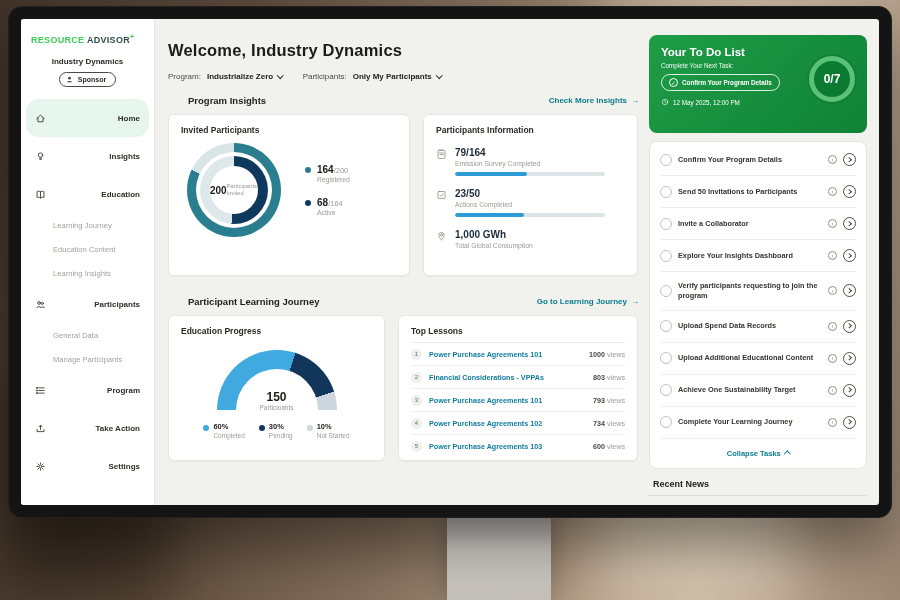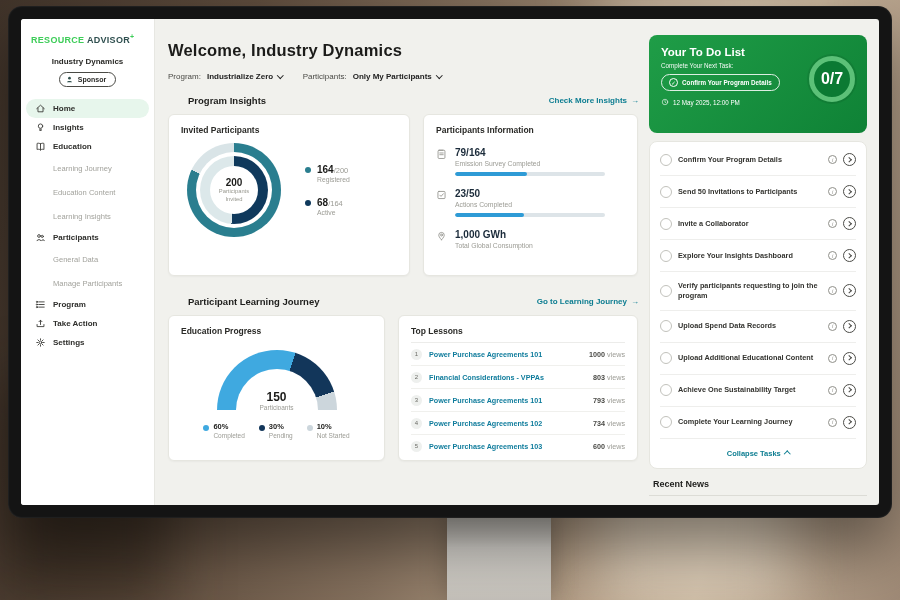--- a/index.html
+++ b/index.html
@@ -20,21 +20,21 @@
   
   .sidebar{position:absolute;left:0;top:0;bottom:0;width:134px;background:#fff;border-right:1px solid #e7e7e2;padding-top:14px;}
   .logo{padding:0 10px;font-size:9px;font-weight:700;letter-spacing:.3px;white-space:nowrap;}
   .logo-green{color:#3dcd58;}
   .logo-dark{color:#2f4f4f;}
   .logo-plus{font-size:7px;vertical-align:super;}
   .org{margin-top:12px;text-align:center;font-size:8px;font-weight:700;color:#2b2b28;}
   .sponsor{margin:6px auto 0;width:max-content;display:flex;align-items:center;gap:4px;border:1px solid #4a4a45;border-radius:9px;padding:2px 9px 2px 5px;font-size:7px;font-weight:600;color:#2b2b28;cursor:pointer;}
   .sponsor svg{width:9px;height:9px;}
   .nav{margin-top:12px;}
-  .nav-item{display:flex;align-items:center;gap:7px;height:19px;padding:0 9px;margin:0 5px;font-size:8px;font-weight:700;color:#2e2e2b;border-radius:13px;cursor:pointer;}
+  .nav-item{display:flex;align-items:center;gap:7px;height:38px;padding:0 9px;margin:0 5px;font-size:8px;font-weight:700;color:#2e2e2b;border-radius:13px;cursor:pointer;justify-content:space-between;}
   .nav-item.active{background:#e7f6ec;}
   .nav-item svg{width:11px;height:11px;stroke:#3a3a37;fill:none;stroke-width:1.3;stroke-linecap:round;stroke-linejoin:round;flex-shrink:0;}
   .nav-sub{height:24px;display:flex;align-items:center;padding-left:32px;font-size:7.6px;color:#a2a29c;cursor:pointer;}
 
   
   .main{position:absolute;left:134px;top:0;width:494px;height:100%;padding:22px 10px 0 13px;}
   .welcome{font-size:16.5px;font-weight:700;color:#1b1b19;margin:0 0 12px;letter-spacing:.2px;}
   .filters{display:flex;align-items:center;gap:6px;font-size:8px;color:#4a4a46;margin-bottom:14px;}
   .fvalue{display:flex;align-items:center;gap:5px;font-weight:700;color:#222;cursor:pointer;margin-right:14px;}
   .chev{display:inline-block;width:4.5px;height:4.5px;border-right:1.2px solid currentColor;border-bottom:1.2px solid currentColor;}
@@ -48,21 +48,21 @@
   .card{background:#fff;border:1px solid #e6e6e0;border-radius:6px;box-shadow:0 1px 2px rgba(0,0,0,.04);padding:10px 12px;}
   .card-title{font-size:8.5px;font-weight:700;color:#2a2a27;}
 
   .card-invited{width:242px;height:162px;}
   .donut-flex{display:flex;align-items:center;margin-top:8px;}
   .donut{position:relative;width:94px;height:94px;margin-left:6px;}
   .ring{position:absolute;border-radius:50%;}
   .ring-outer{inset:0;}
   .ring-gap{inset:9px;background:#fff;}
   .ring-inner{inset:13px;}
-  .donut-hole{inset:23px;background:#fff;display:flex;flex-direction:column;align-items:center;justify-content:center;text-align:center;position:absolute;border-radius:50%;}
+  .donut-hole{inset:23px;background:#fff;display:flex;flex-direction:row;align-items:center;justify-content:center;text-align:left;position:absolute;border-radius:50%;}
   .donut-hole .big{font-size:10px;font-weight:700;color:#1c1c1a;}
   .donut-hole .small{font-size:5.8px;color:#98988f;line-height:1.25;width:42px;}
   .donut-legend{margin-left:24px;display:flex;flex-direction:column;gap:14px;}
   .leg{display:flex;gap:6px;}
   .leg-dot{width:6px;height:6px;border-radius:50%;margin-top:3px;flex-shrink:0;}
   .leg-val{font-size:10px;font-weight:700;color:#1b1b19;}
   .leg-val .tot{font-size:7.5px;color:#9b9b94;font-weight:400;}
   .leg-label{font-size:6.8px;color:#9b9b94;margin-top:1px;}
 
   .card-info{width:215px;height:162px;}
@@ -96,21 +96,21 @@
   
   .rightpanel{position:absolute;left:628px;top:0;width:226px;height:100%;padding:16px 8px 0 0;}
   .todo-green{position:relative;background:linear-gradient(135deg,#1f9d47,#0f8236);border-radius:8px;height:98px;padding:11px 12px;color:#fff;}
   .todo-title{font-size:11.5px;font-weight:700;}
   .todo-sub{font-size:6.3px;margin-top:4px;opacity:.95;}
   .todo-pill{display:flex;align-items:center;gap:4px;border:1px solid rgba(255,255,255,.85);border-radius:9px;padding:3px 7px;margin-top:5px;width:max-content;max-width:152px;cursor:pointer;}
   .todo-pill-check{width:9px;height:9px;border:1px solid #fff;border-radius:50%;font-size:5.5px;display:flex;align-items:center;justify-content:center;flex-shrink:0;}
   .todo-pill-label{font-size:6.3px;font-weight:700;}
   .todo-time{display:flex;align-items:center;gap:4px;font-size:6.3px;margin-top:7px;}
   .todo-time svg{width:8px;height:8px;stroke:#fff;fill:none;stroke-width:1.2;stroke-linecap:round;}
-  .todo-ring{position:absolute;right:12px;top:21px;width:46px;height:46px;border-radius:50%;background:#0b7a33;border:5px solid #5cc178;display:flex;align-items:center;justify-content:center;font-size:16px;font-weight:700;color:#fff;box-shadow:0 0 0 2px rgba(0,0,0,.08);}
+  .todo-ring{position:absolute;right:12px;top:21px;width:46px;height:46px;border-radius:50%;background:#0b7a33;border:5px solid #5cc178;display:flex;align-items:center;justify-content:center;font-size:12px;font-weight:700;color:#fff;box-shadow:0 0 0 2px rgba(0,0,0,.08);}
 
   .tasks-card{background:#fff;border:1px solid #e6e6e0;border-radius:8px;margin-top:8px;padding:2px 10px;}
   .task-row{display:flex;align-items:center;gap:6px;padding:9px 0;border-bottom:1px solid #eeeeec;cursor:pointer;}
   .task-check{width:12px;height:12px;border:1.3px solid #c2c2bc;border-radius:50%;flex-shrink:0;cursor:pointer;}
   .task-label{flex:1;font-size:7.3px;font-weight:600;color:#33332f;line-height:1.35;}
   .task-info{width:9px;height:9px;border:1px solid #8f8f89;border-radius:50%;color:#8f8f89;font-size:5.5px;display:flex;align-items:center;justify-content:center;flex-shrink:0;font-style:italic;}
   .task-go{width:13px;height:13px;border:1.2px solid #4c4c48;border-radius:50%;display:flex;align-items:center;justify-content:center;flex-shrink:0;cursor:pointer;color:#4c4c48;}
   .task-go .chev{width:3.5px;height:3.5px;margin-left:-1px;}
   .collapse-row{display:flex;justify-content:center;align-items:center;gap:4px;padding:10px 0 8px;color:#0c7d91;font-size:7.5px;font-weight:700;cursor:pointer;}
   .recent-news{margin:10px 0 0 4px;font-size:9px;font-weight:700;color:#1d1d1b;}

